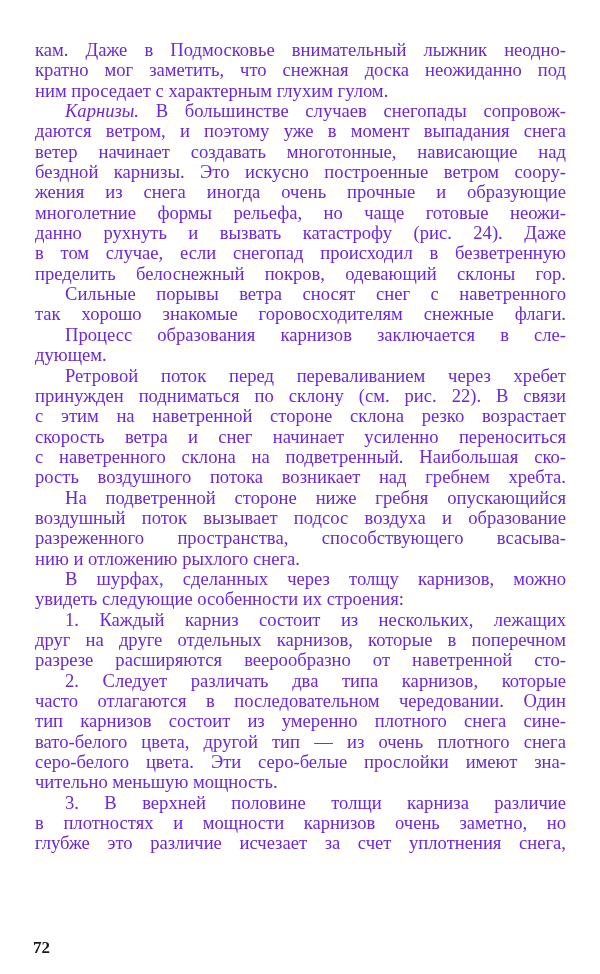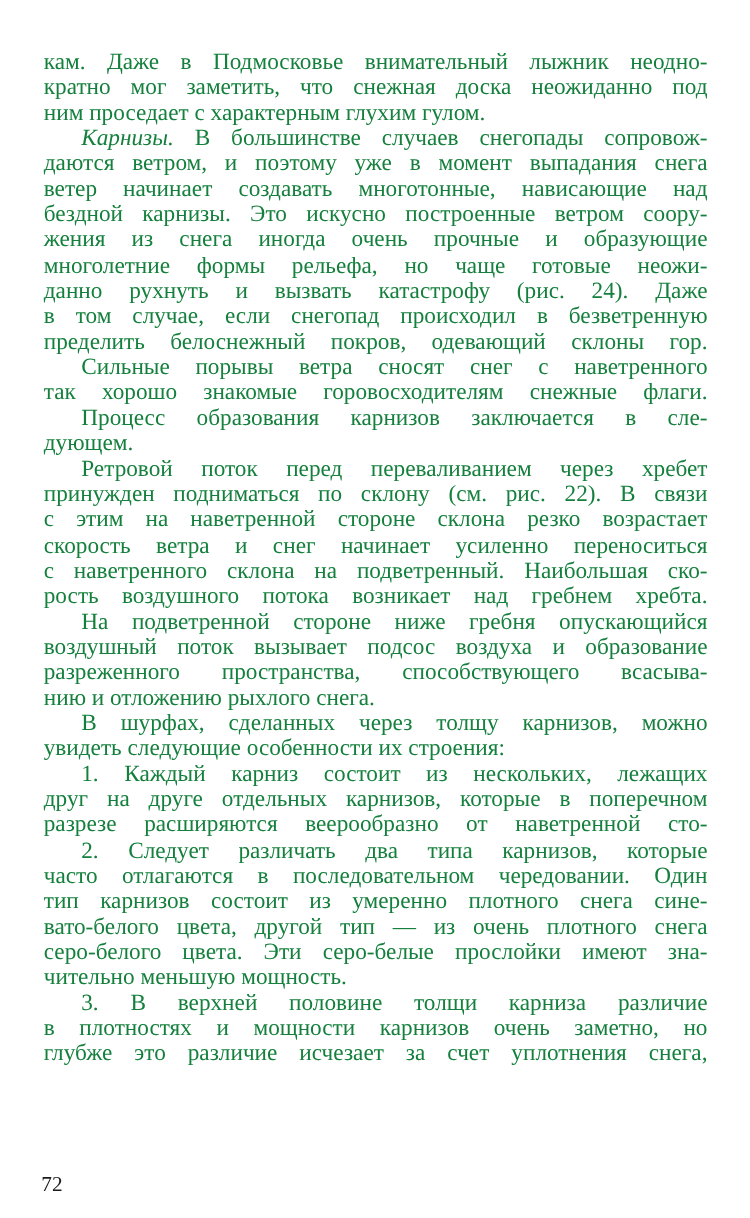--- a/index.html
+++ b/index.html
@@ -1,32 +1,32 @@
 <!DOCTYPE html>
 <html><head>
 <meta charset="utf-8">
 <style>
   html, body { margin: 0; padding: 0; background: #ffffff; }
   body { width: 600px; height: 974px; position: relative; overflow: hidden; }
   .page {
     position: absolute; left: 35px; top: 40px; width: 531px;
     font-family: "Liberation Serif", "DejaVu Serif", serif;
-    font-size: 18.6px; line-height: 20.35px; color: #15803d;
+    font-size: 18.6px; line-height: 20.35px; color: #6d28d9;
   }
   .line {
     display: block; white-space: nowrap; text-align: justify;
     text-align-last: justify; height: 20.35px; overflow: visible;
   }
   .line.last { text-align-last: left; }
   .indent { padding-left: 30px; }
   .ital { font-style: italic; }
   .page-number {
     position: absolute; left: 33px; top: 938px;
     font-family: "Liberation Serif", "DejaVu Serif", serif;
-    font-weight: normal; font-size: 17px; color: #1a1a1a;
+    font-weight: bold; font-size: 17px; color: #1a1a1a;
   }
 </style>
 </head>
 <body>
 
 <div class="page" id="page-body">
     <div class="line"><span>кам. Даже в Подмосковье внимательный лыжник неодно-</span></div>
     <div class="line"><span>кратно мог заметить, что снежная доска неожиданно под</span></div>
     <div class="line last"><span>ним проседает с характерным глухим гулом.</span></div>
     <div class="line indent"><span class="ital">Карнизы.</span><span> В большинстве случаев снегопады сопровож-</span></div>

